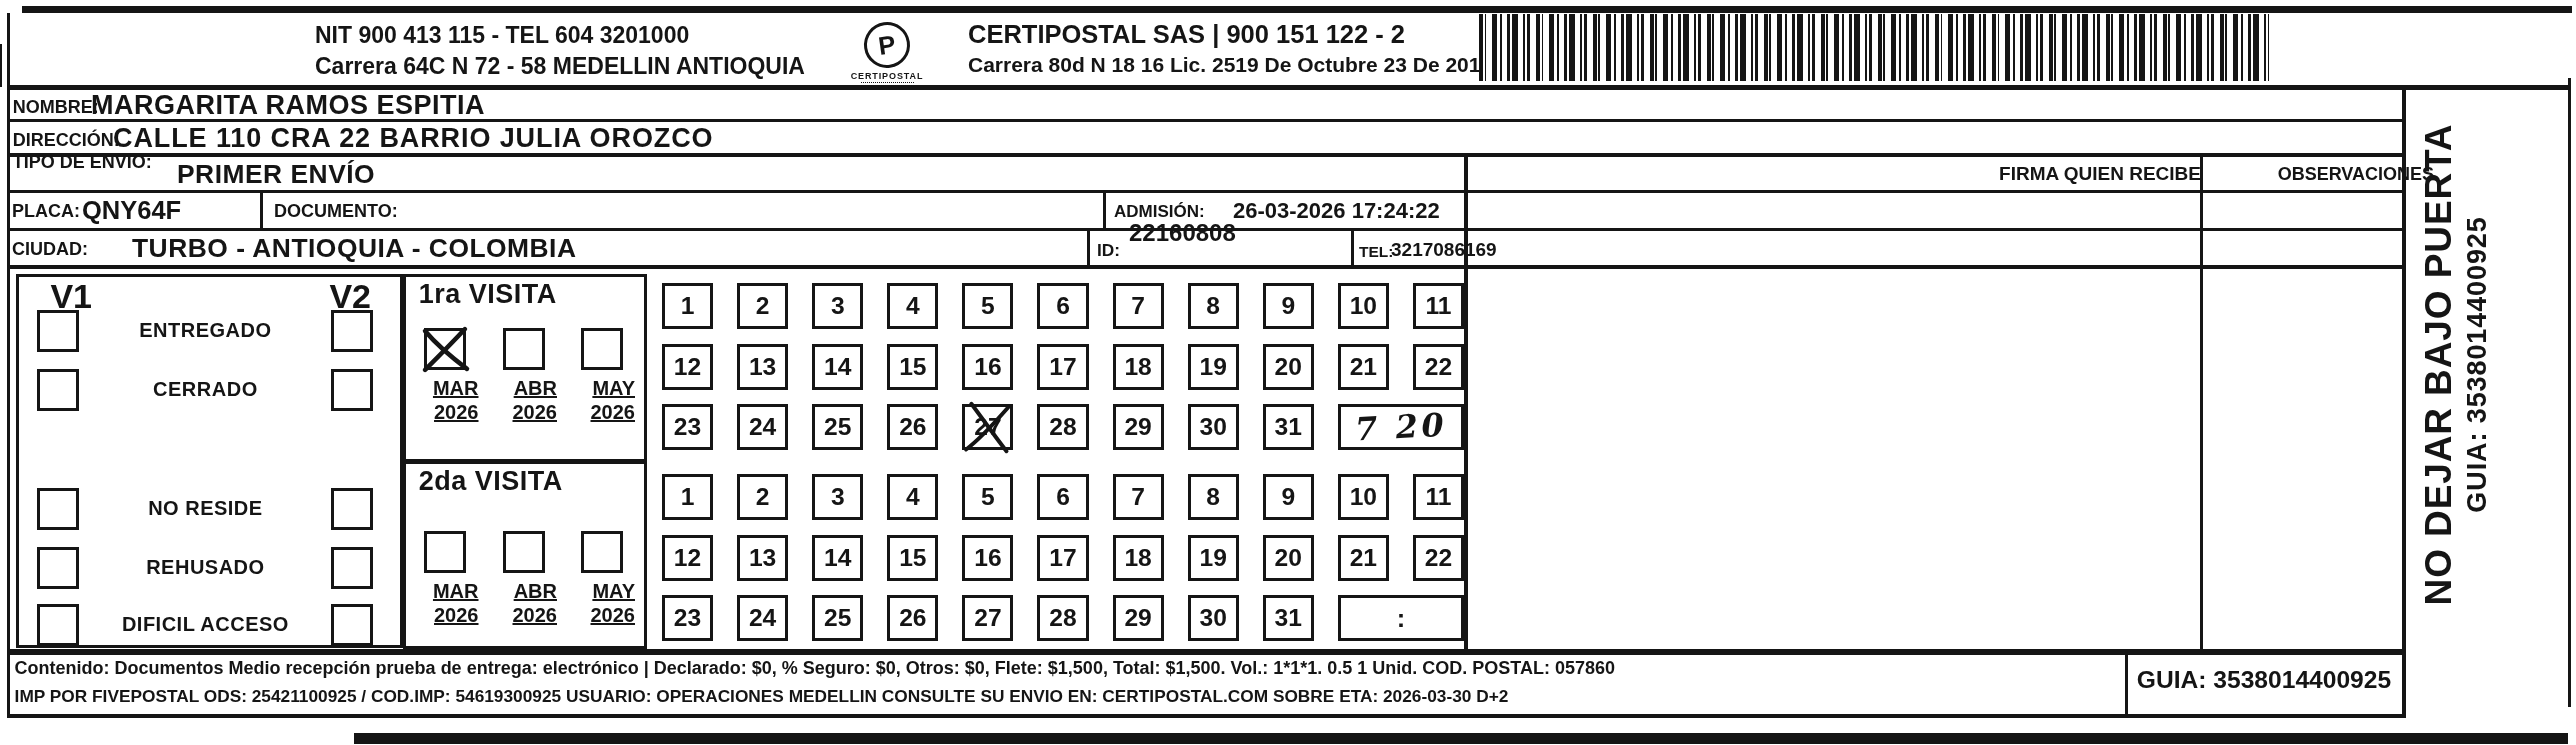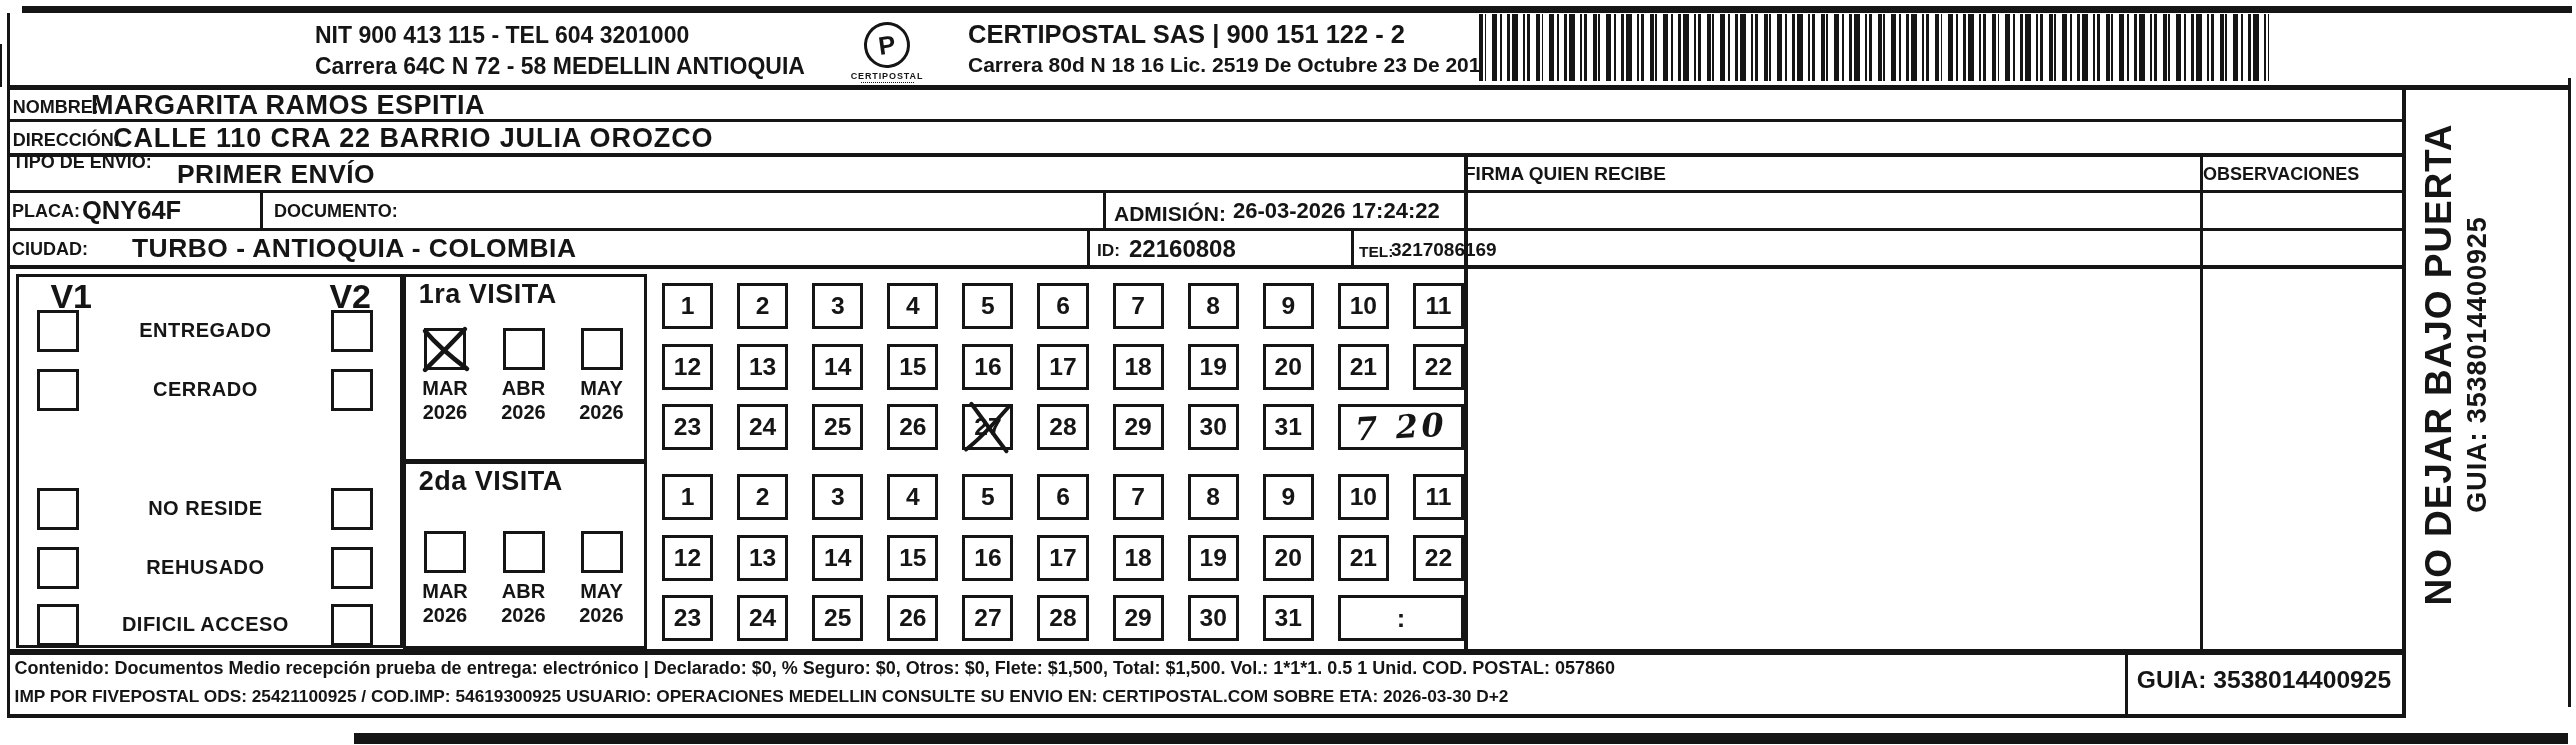--- a/index.html
+++ b/index.html
@@ -12,21 +12,21 @@
   .val{ font-weight:600; white-space:nowrap; }
   .cb{ width:42px; height:42px; border:3.6px solid var(--ink); box-sizing:border-box; background:#fff; position:relative; }
   .cb svg, .crossed svg{ position:absolute; inset:-5.5px; width:calc(100% + 11px); height:calc(100% + 11px); overflow:visible; }
   .cb svg path, .crossed svg path{ stroke:var(--ink); stroke-width:4.5; fill:none; stroke-linecap:round; }
   .vrow{ position:absolute; left:0; width:100%; height:42px; }
   .vrow .cbL{ position:absolute; left:18px; top:0; }
   .vrow .cbR{ position:absolute; left:312px; top:0; }
   .vrow .rlabel{ position:absolute; left:64px; top:9px; width:244px; text-align:center; font-size:20px; font-weight:700; letter-spacing:0.5px; }
   .visitbox{ position:absolute; width:244px; height:188px; border:3.6px solid var(--ink); box-sizing:border-box; }
   .visitbox .vtitle{ position:absolute; left:12.8px; top:1.8px; font-size:27px; font-weight:700; letter-spacing:0.5px; white-space:nowrap; }
-  .mcol{ position:absolute; width:67px; text-align:center; }
+  .mcol{ position:absolute; width:67px; text-align:right;text-decoration:underline; }
   .mcol .cb{ margin:0 auto 5.5px auto; }
   .mcol .mon, .mcol .yr{ font-size:20px; font-weight:700; line-height:24px; }
   .daygrid{ position:absolute; display:grid; grid-template-columns:repeat(11,1fr); column-gap:24px; row-gap:14.6px; width:802px; }
   .day{ height:46px; border:3.6px solid var(--ink); box-sizing:border-box; display:flex; align-items:center; justify-content:center; font-size:24.6px; font-weight:700; position:relative; background:#fff; }
   .day.wide{ grid-column:span 2; }
   .hand{ font-family:"DejaVu Serif", serif; font-style:italic; font-weight:700; font-size:32px; transform:rotate(-3deg); letter-spacing:3.6px; }
   .barcode{ position:absolute; left:1479px; top:13.7px; width:790px; height:67px;
     background-image:repeating-linear-gradient(90deg,
       var(--ink) 0 3.6px, #fff 3.6px 5.5px,
       var(--ink) 5.5px 7.3px, #fff 7.3px 12.8px,
@@ -36,21 +36,21 @@
       var(--ink) 33px 39px, #fff 39px 44px,
       var(--ink) 44px 46px, #fff 46px 48px,
       var(--ink) 48px 51px, #fff 51px 57px); }
   .logo{ position:absolute; left:843px; top:22px; width:88px; text-align:center; }
   .logo .ring{ width:46px; height:46px; border:3.6px solid var(--ink); border-radius:50%; box-sizing:border-box; margin:0 auto; display:flex; align-items:center; justify-content:center; font-size:25.5px; font-weight:800; transform:rotate(-8deg); }
   .logo .cap{ font-size:9px; font-weight:800; letter-spacing:0.9px; margin-top:2.7px; }
   .logo .squig{ width:53px; border-bottom:1.8px dotted var(--ink); margin:1.8px auto 0 auto; }
   .sideRot{ position:absolute; left:2418px; top:651px; width:573px; transform:rotate(-90deg); transform-origin:0 0; text-align:center; }
   .sideRot .w1{ font-size:37px; font-weight:800; letter-spacing:0.9px; white-space:nowrap; }
   .sideRot .w2{ font-size:27px; font-weight:600; letter-spacing:0.9px; margin-top:1.8px; white-space:nowrap; }
-  .colhead{ position:absolute; font-weight:700; text-align:left; }
+  .colhead{ position:absolute; font-weight:700; text-align:right; }
 </style>
 </head>
 <body>
 
 <div id="canvas">
 
   <div class="ln" style="left:22px;top:5.5px;width:2550px;height:7.3px"></div>
   <div class="ln" style="left:7.3px;top:12.8px;width:2.7px;height:705px"></div>
   <div class="ln" style="left:0px;top:44px;width:1.8px;height:43px"></div>
   <div class="ln" style="left:7.3px;top:85px;width:2564px;height:4.6px"></div>
@@ -96,27 +96,27 @@
   <div class="abs val" style="left:177px;top:159px;font-size:26.4px;letter-spacing:0.5px">PRIMER ENVÍO</div>
 
   <div class="colhead" style="left:1464px;top:163px;width:737px;font-size:19px">FIRMA QUIEN RECIBE</div>
   <div class="colhead" style="left:2203px;top:164px;width:231px;font-size:18px">OBSERVACIONES</div>
   <div class="abs" style="left:1467px;top:193px;width:733px;height:456px"></div>
   <div class="abs" style="left:2203px;top:193px;width:199px;height:456px"></div>
 
   <div class="abs lbl" style="left:12px;top:201px;font-size:18px">PLACA:</div>
   <div class="abs val" style="left:82px;top:196px;font-size:25.5px">QNY64F</div>
   <div class="abs lbl" style="left:274px;top:201px;font-size:18px">DOCUMENTO:</div>
-  <div class="abs lbl" style="left:1114px;top:202px;font-size:21px">ADMISIÓN:</div>
+  <div class="abs lbl" style="left:1114px;top:202px;font-size:17px">ADMISIÓN:</div>
   <div class="abs val" style="left:1233px;top:198px;font-size:22px">26-03-2026 17:24:22</div>
 
   <div class="abs lbl" style="left:12px;top:239px;font-size:18px">CIUDAD:</div>
   <div class="abs val" style="left:132px;top:233px;font-size:26.4px;letter-spacing:0.5px">TURBO - ANTIOQUIA - COLOMBIA</div>
   <div class="abs lbl" style="left:1097px;top:240px;font-size:17.3px">ID:</div>
-  <div class="abs val" style="left:1129px;top:235px;font-size:24px">22160808</div>
+  <div class="abs val" style="left:1129px;top:219px;font-size:24px">22160808</div>
   <div class="abs lbl" style="left:1359px;top:243px;font-size:15.5px">TEL:</div>
   <div class="abs val" style="left:1391px;top:239px;font-size:19px">3217086169</div>
 
   <div class="abs" style="left:16.4px;top:274px;width:387px;height:374px;border:3.6px solid var(--ink);box-sizing:border-box">
     <div class="abs lbl" style="left:31px;top:0px;font-size:34px">V1</div>
     <div class="abs lbl" style="left:310px;top:0px;font-size:34px">V2</div>
 
     <div class="vrow" style="top:33px">
       <div class="cb cbL"></div>
       <div class="rlabel">ENTREGADO</div>

